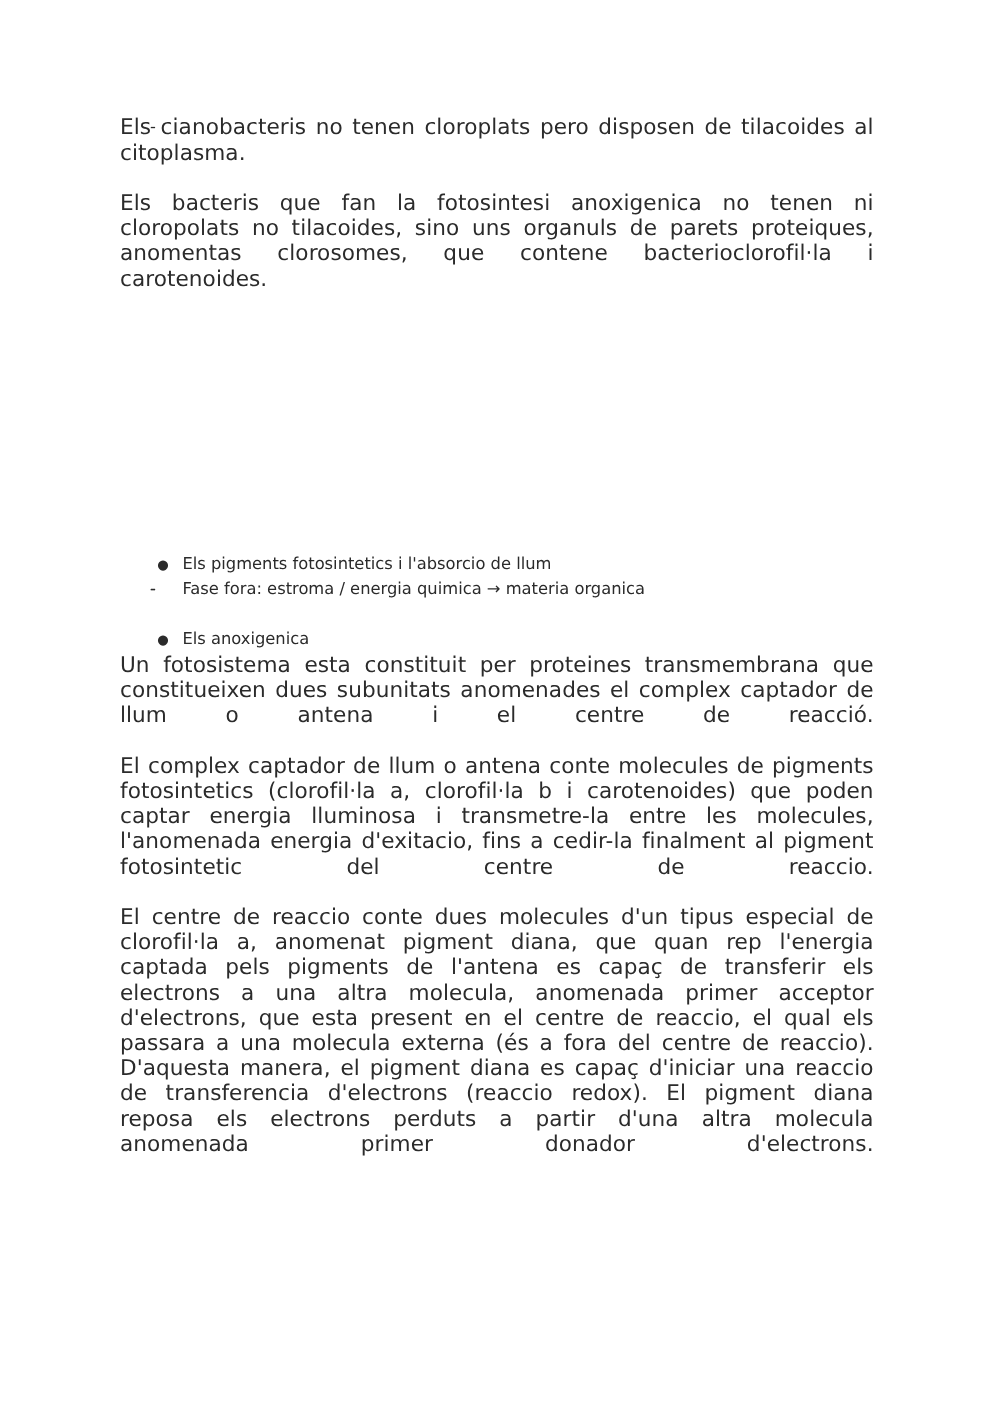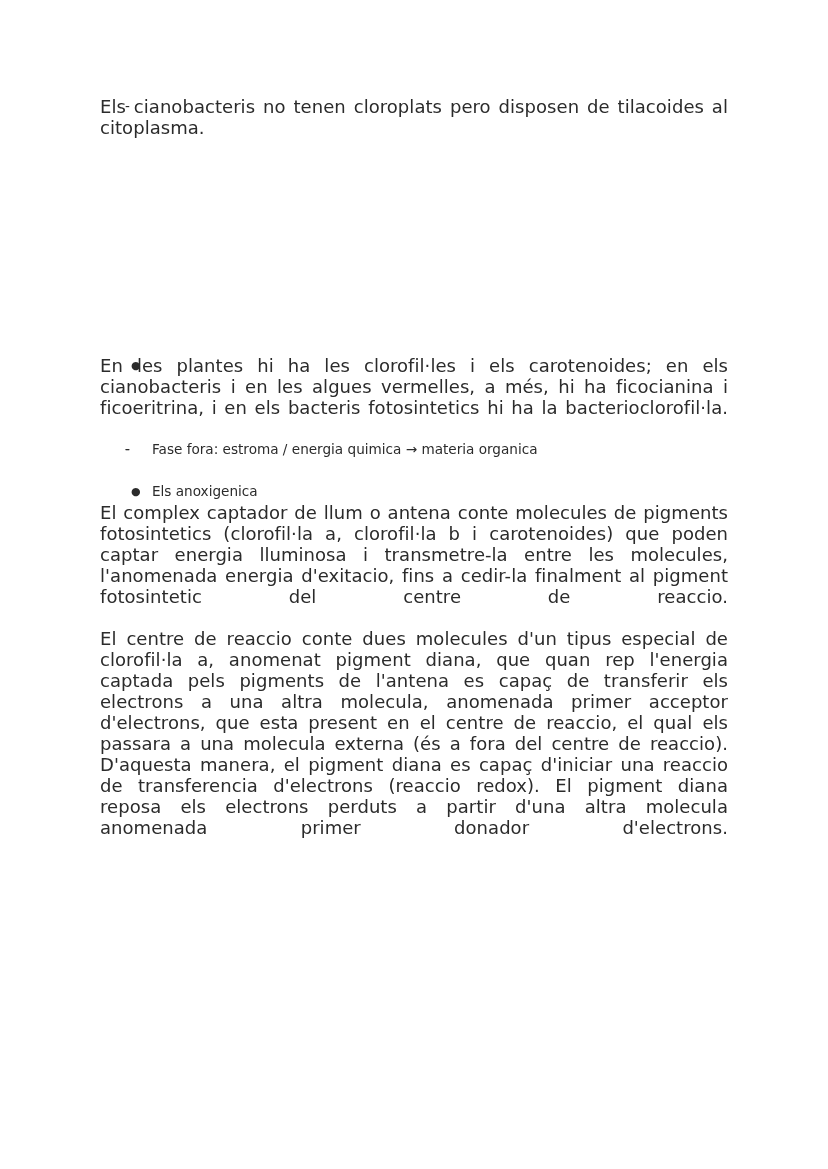--- a/index.html
+++ b/index.html
@@ -101,31 +101,32 @@
   <div class="content">
 
     <ul class="list">
       <li class="list-item dash hang">
         <span class="marker">-</span>
       </li>
     </ul>
 
     <p class="para">Els cianobacteris no tenen cloroplats pero disposen de tilacoides al citoplasma.</p>
 
+    <p class="para">Els bacteris que fan la fotosintesi anoxigenica no tenen ni cloropolats no tilacoides, sino uns organuls de parets proteiques, anomentas clorosomes, que contene bacterioclorofil·la i carotenoides.</p>
 
     <div class="gap-image-slot"></div>
 
     <ul class="list">
       <li class="list-item dot hang">
         <span class="marker">●</span>
+        <span>Els pigments fotosintetics i l'absorcio de llum</span>
       </li>
     </ul>
 
 
-    <p class="para">En les plantes hi ha les clorofil·les i els carotenoides; en els cianobacteris i en les algues vermelles, a més, hi ha ficocianina i ficoeritrina, i en els bacteris fotosintetics hi ha la bacterioclorofil·la.</p>
 
 
     <ul class="list">
       <li class="list-item dash hang">
         <span class="marker">-</span>
       </li>
       <li class="list-item dash hang">
         <span class="marker">-</span>
         <span>Fase fora: estroma / energia quimica → materia organica</span>
       </li>
@@ -133,19 +134,20 @@
 
     <div class="gap-block"></div>
 
     <ul class="list">
       <li class="list-item dot hang">
         <span class="marker">●</span>
         <span>Els anoxigenica</span>
       </li>
     </ul>
 
+    <p class="para">Un fotosistema esta constituit per proteines transmembrana que constitueixen dues subunitats anomenades el complex captador de llum o antena i el centre de reacció.</p>
 
     <p class="para">El complex captador de llum o antena conte molecules de pigments fotosintetics (clorofil·la a, clorofil·la b i carotenoides) que poden captar energia lluminosa i transmetre-la entre les molecules, l'anomenada energia d'exitacio, fins a cedir-la finalment al pigment fotosintetic del centre de reaccio.</p>
 
     <p class="para">El centre de reaccio conte dues molecules d'un tipus especial de clorofil·la a, anomenat pigment diana, que quan rep l'energia captada pels pigments de l'antena es capaç de transferir els electrons a una altra molecula, anomenada primer acceptor d'electrons, que esta present en el centre de reaccio, el qual els passara a una molecula externa (és a fora del centre de reaccio). D'aquesta manera, el pigment diana es capaç d'iniciar una reaccio de transferencia d'electrons (reaccio redox). El pigment diana reposa els electrons perduts a partir d'una altra molecula anomenada primer donador d'electrons.</p>
 
   </div>
 </div>
 
 </body></html>

